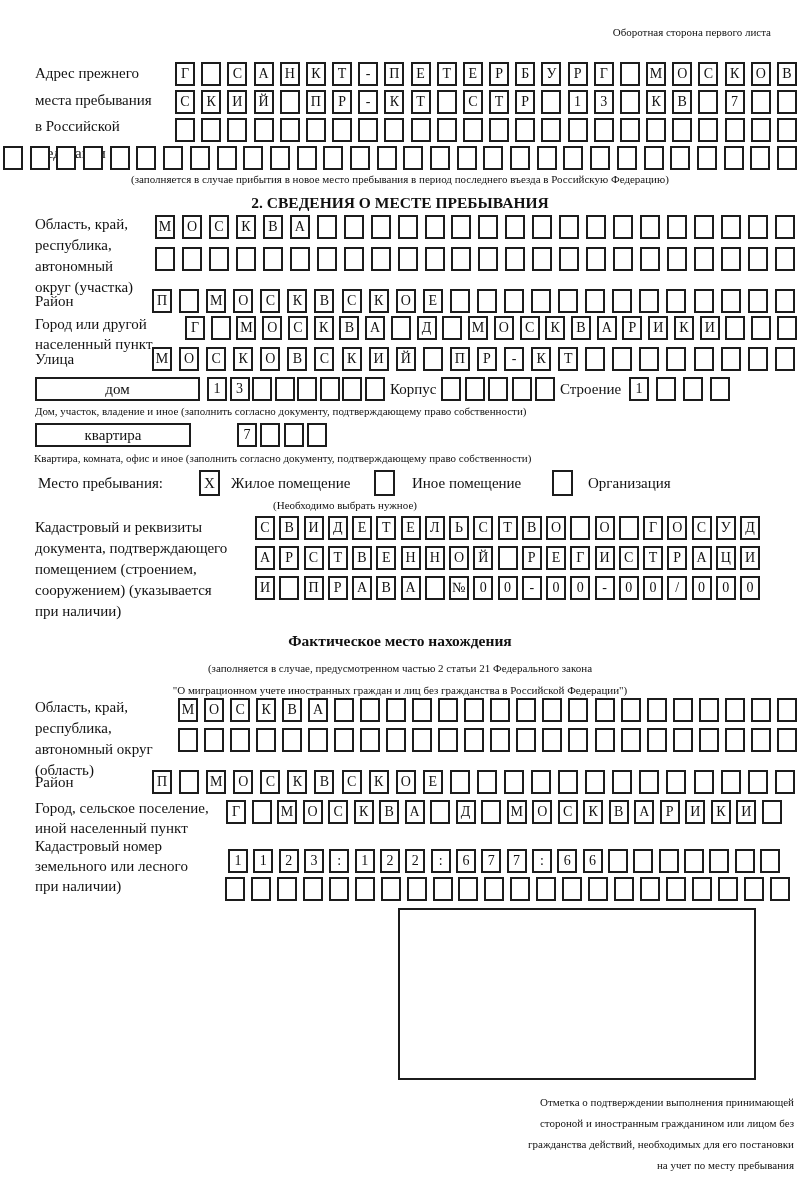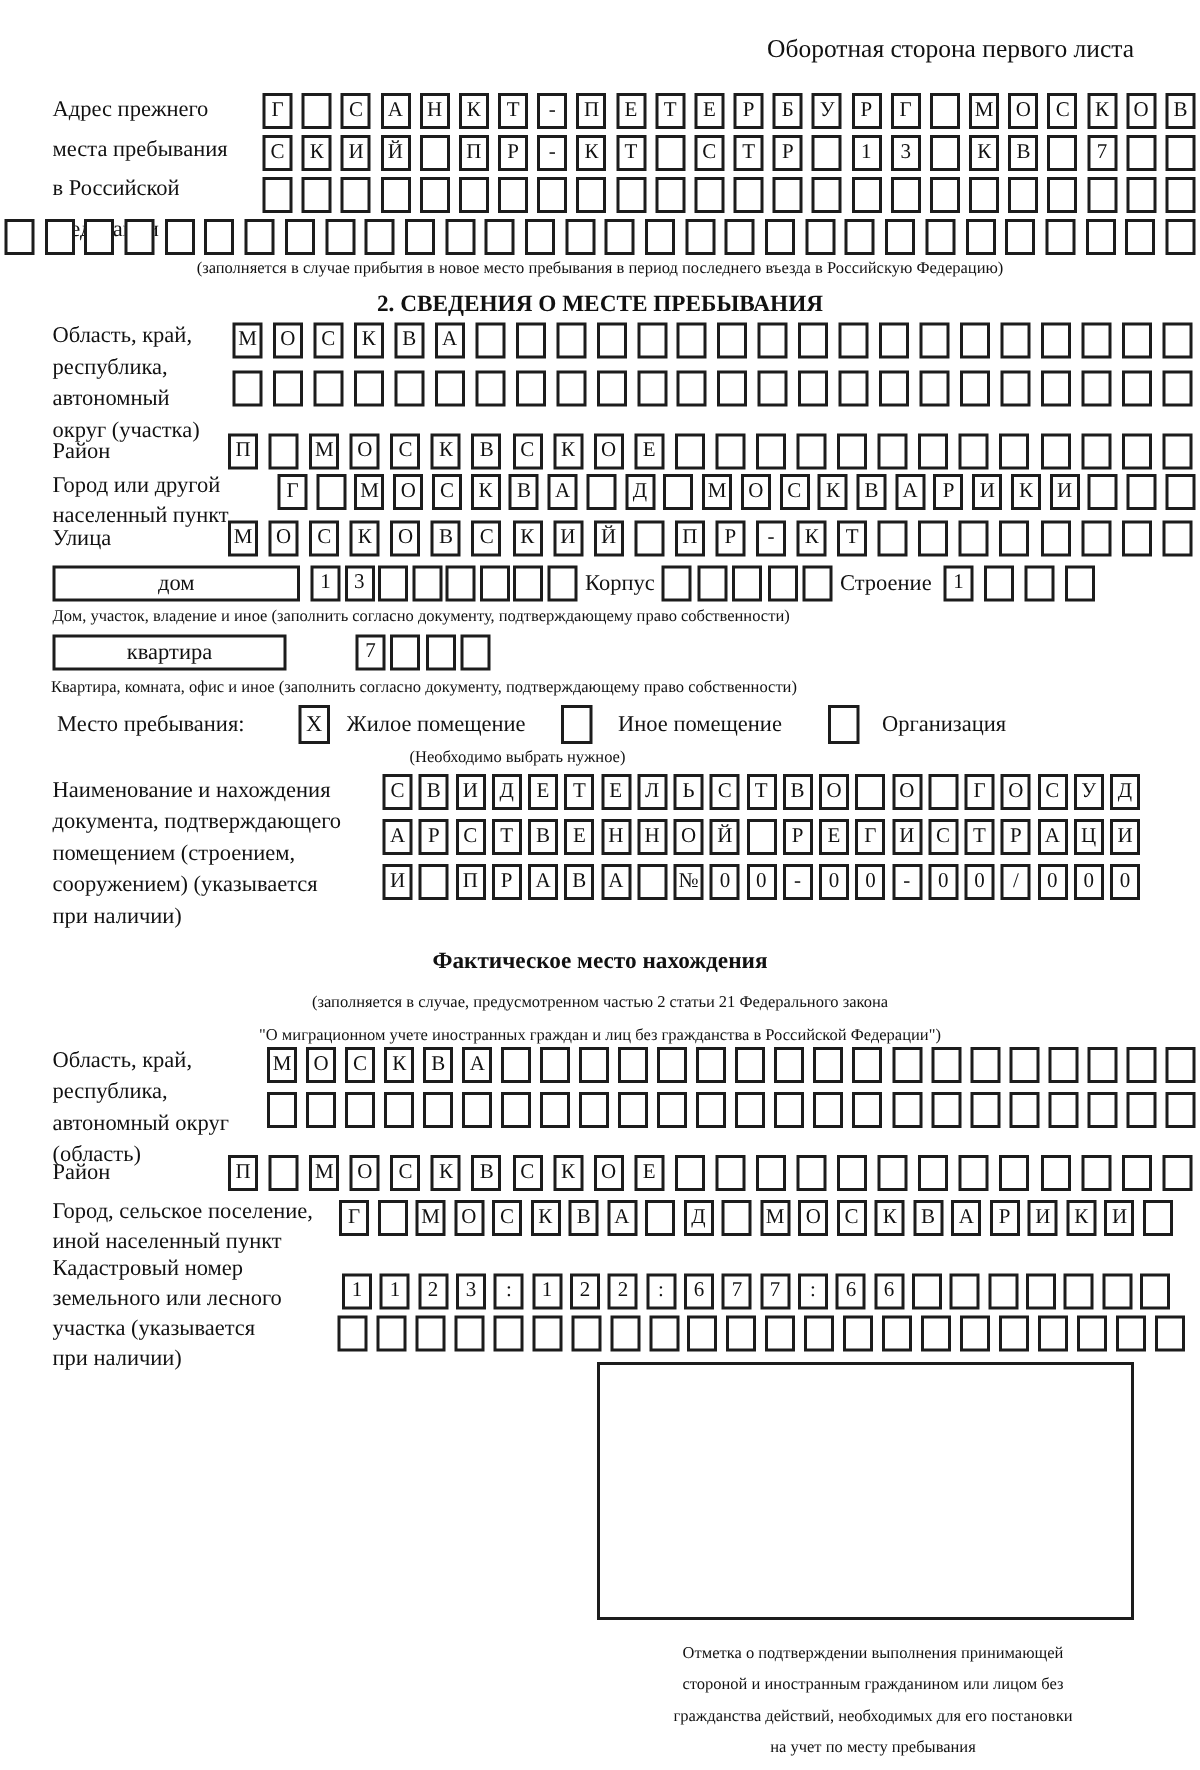--- a/index.html
+++ b/index.html
@@ -27,21 +27,21 @@
     border:2px solid #1c1c1c;background:#fff;
     display:flex;align-items:center;justify-content:center;font-size:15px;
   }
   .stamp{
     position:absolute;box-sizing:border-box;border:2px solid #1c1c1c;background:#fff;
   }
 </style>
 </head>
 <body>
 
-<div class="lab" style="top:22px;right:44px;font-size:17px;text-align:center;">Оборотная сторона первого листа</div>
+<div class="lab" style="top:22px;right:29px;font-size:11px;text-align:center;">Оборотная сторона первого листа</div>
 
 <div class="lab lab26" style="left:35px;top:60px;width:150px;">
     <div>Адрес прежнего</div>
     <div>места пребывания</div>
     <div>в Российской</div>
     <div>Федерации</div>
   </div>
 
 <div class="boxrow" style="left:175px;top:62px;width:622px;">
     <div class="cell">Г</div>
@@ -344,21 +344,21 @@
 <div class="lab" style="left:38px;top:473px;">Место пребывания:</div>
 <div class="cell cb" style="left:199px;top:470px;">X</div>
 <div class="lab" style="left:231px;top:473px;">Жилое помещение</div>
 <div class="cell cb" style="left:374px;top:470px;"></div>
 <div class="lab" style="left:412px;top:473px;">Иное помещение</div>
 <div class="cell cb" style="left:552px;top:470px;"></div>
 <div class="lab" style="left:588px;top:473px;">Организация</div>
 <div class="small" style="left:0;width:690px;text-align:center;top:499px;">(Необходимо выбрать нужное)</div>
 
 <div class="lab" style="left:35px;top:517px;width:220px;">
-    <div>Наименование и нахождения</div>
+    <div>Кадастровый и реквизиты</div>
     <div>документа, подтверждающего</div>
     <div>помещением (строением,</div>
     <div>сооружением) (указывается</div>
     <div>при наличии)</div>
   </div>
 <div class="boxrow" style="left:255px;top:516px;width:505px;">
     <div class="cell">С</div>
     <div class="cell">В</div>
     <div class="cell">И</div>
     <div class="cell">Д</div>
@@ -545,21 +545,20 @@
     <div class="cell">Р</div>
     <div class="cell">И</div>
     <div class="cell">К</div>
     <div class="cell">И</div>
     <div class="cell"></div>
   </div>
 
 <div class="lab lab20" style="left:35px;top:836px;width:200px;">
     <div>Кадастровый номер</div>
     <div>земельного или лесного</div>
-    <div>участка (указывается</div>
     <div>при наличии)</div>
   </div>
 <div class="boxrow" style="left:228px;top:849px;width:552px;">
     <div class="cell">1</div>
     <div class="cell">1</div>
     <div class="cell">2</div>
     <div class="cell">3</div>
     <div class="cell">:</div>
     <div class="cell">1</div>
     <div class="cell">2</div>
@@ -598,18 +597,18 @@
     <div class="cell"></div>
     <div class="cell"></div>
     <div class="cell"></div>
     <div class="cell"></div>
     <div class="cell"></div>
     <div class="cell"></div>
     <div class="cell"></div>
   </div>
 
 <div class="stamp" style="left:398px;top:908px;width:358px;height:172px;"></div>
-<div class="small" style="left:370px;top:1092px;width:424px;text-align:center;line-height:21px;">
+<div class="small" style="left:370px;top:1092px;width:424px;text-align:right;line-height:21px;">
     <div>Отметка о подтверждении выполнения принимающей</div>
     <div>стороной и иностранным гражданином или лицом без</div>
     <div>гражданства действий, необходимых для его постановки</div>
     <div>на учет по месту пребывания</div>
   </div>
 
 </body></html>

